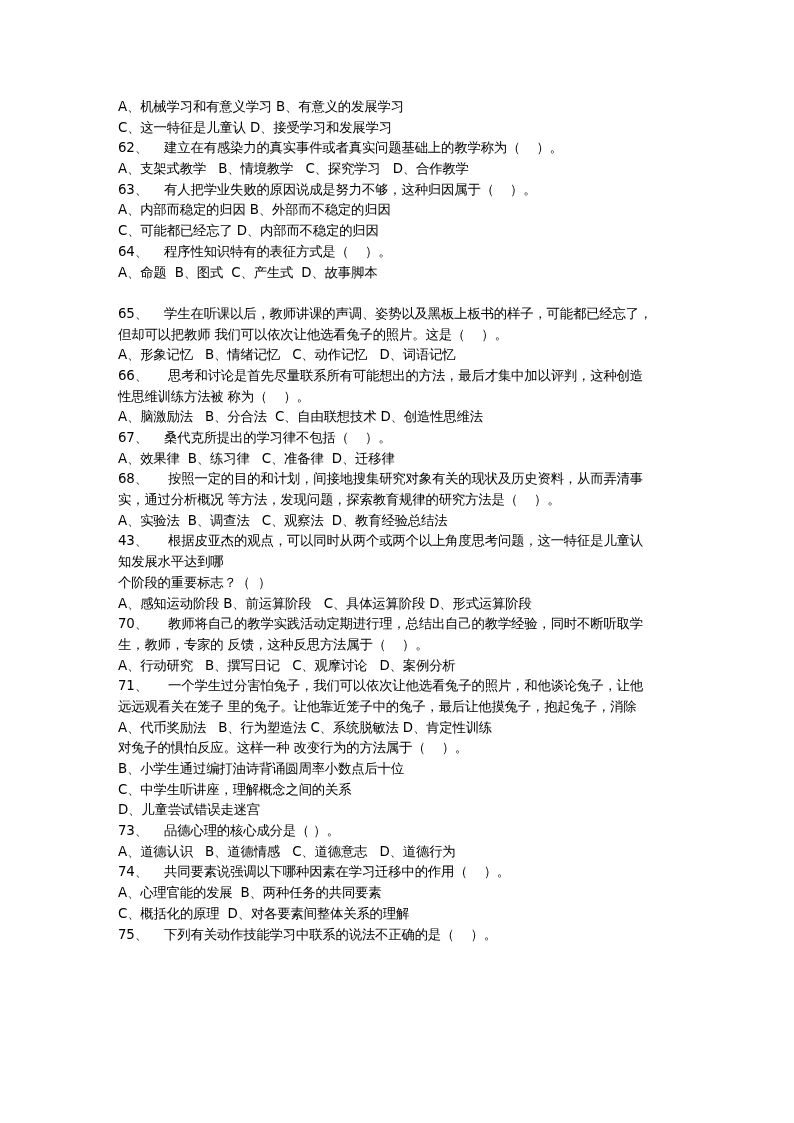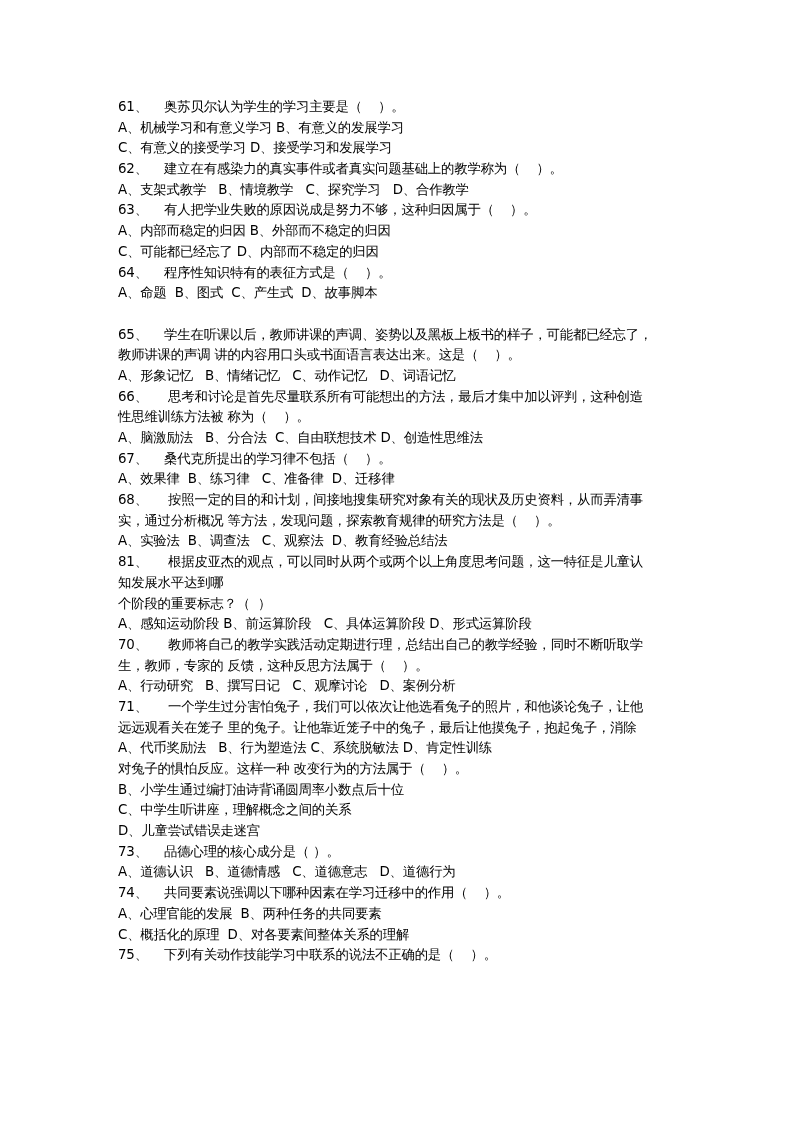--- a/index.html
+++ b/index.html
@@ -15,43 +15,42 @@
       color: #000000;
       letter-spacing: -0.2px;
     }
     .line { white-space: pre; height: 20.7px; overflow: visible; }
     .blank { height: 20.7px; }
   </style>
 </head>
 <body>
 
 <div class="page">
-  <div class="line">61、    奥苏贝尔认为学生的学习主要是（    ）。</div>
   <div class="line">A、机械学习和有意义学习 B、有意义的发展学习</div>
-  <div class="line">C、有意义的接受学习 D、接受学习和发展学习</div>
+  <div class="line">C、这一特征是儿童认 D、接受学习和发展学习</div>
   <div class="line">62、    建立在有感染力的真实事件或者真实问题基础上的教学称为（    ）。</div>
   <div class="line">A、支架式教学   B、情境教学   C、探究学习   D、合作教学</div>
   <div class="line">63、    有人把学业失败的原因说成是努力不够，这种归因属于（    ）。</div>
   <div class="line">A、内部而稳定的归因 B、外部而不稳定的归因</div>
   <div class="line">C、可能都已经忘了 D、内部而不稳定的归因</div>
   <div class="line">64、    程序性知识特有的表征方式是（    ）。</div>
   <div class="line">A、命题  B、图式  C、产生式  D、故事脚本</div>
   <div class="line blank"></div>
   <div class="line">65、    学生在听课以后，教师讲课的声调、姿势以及黑板上板书的样子，可能都已经忘了，</div>
-  <div class="line">教师讲课的声调 讲的内容用口头或书面语言表达出来。这是（    ）。</div>
+  <div class="line">但却可以把教师 我们可以依次让他选看兔子的照片。这是（    ）。</div>
   <div class="line">A、形象记忆   B、情绪记忆   C、动作记忆   D、词语记忆</div>
   <div class="line">66、     思考和讨论是首先尽量联系所有可能想出的方法，最后才集中加以评判，这种创造</div>
   <div class="line">性思维训练方法被 称为（    ）。</div>
   <div class="line">A、脑激励法   B、分合法  C、自由联想技术 D、创造性思维法</div>
   <div class="line">67、    桑代克所提出的学习律不包括（    ）。</div>
   <div class="line">A、效果律  B、练习律   C、准备律  D、迁移律</div>
   <div class="line">68、     按照一定的目的和计划，间接地搜集研究对象有关的现状及历史资料，从而弄清事</div>
   <div class="line">实，通过分析概况 等方法，发现问题，探索教育规律的研究方法是（    ）。</div>
   <div class="line">A、实验法  B、调查法   C、观察法  D、教育经验总结法</div>
-  <div class="line">81、     根据皮亚杰的观点，可以同时从两个或两个以上角度思考问题，这一特征是儿童认</div>
+  <div class="line">43、     根据皮亚杰的观点，可以同时从两个或两个以上角度思考问题，这一特征是儿童认</div>
   <div class="line">知发展水平达到哪</div>
   <div class="line">个阶段的重要标志？（  ）</div>
   <div class="line">A、感知运动阶段 B、前运算阶段   C、具体运算阶段 D、形式运算阶段</div>
   <div class="line">70、     教师将自己的教学实践活动定期进行理，总结出自己的教学经验，同时不断听取学</div>
   <div class="line">生，教师，专家的 反馈，这种反思方法属于（    ）。</div>
   <div class="line">A、行动研究   B、撰写日记   C、观摩讨论   D、案例分析</div>
   <div class="line">71、     一个学生过分害怕兔子，我们可以依次让他选看兔子的照片，和他谈论兔子，让他</div>
   <div class="line">远远观看关在笼子 里的兔子。让他靠近笼子中的兔子，最后让他摸兔子，抱起兔子，消除</div>
   <div class="line">A、代币奖励法   B、行为塑造法 C、系统脱敏法 D、肯定性训练</div>
   <div class="line">对兔子的惧怕反应。这样一种 改变行为的方法属于（    ）。</div>

